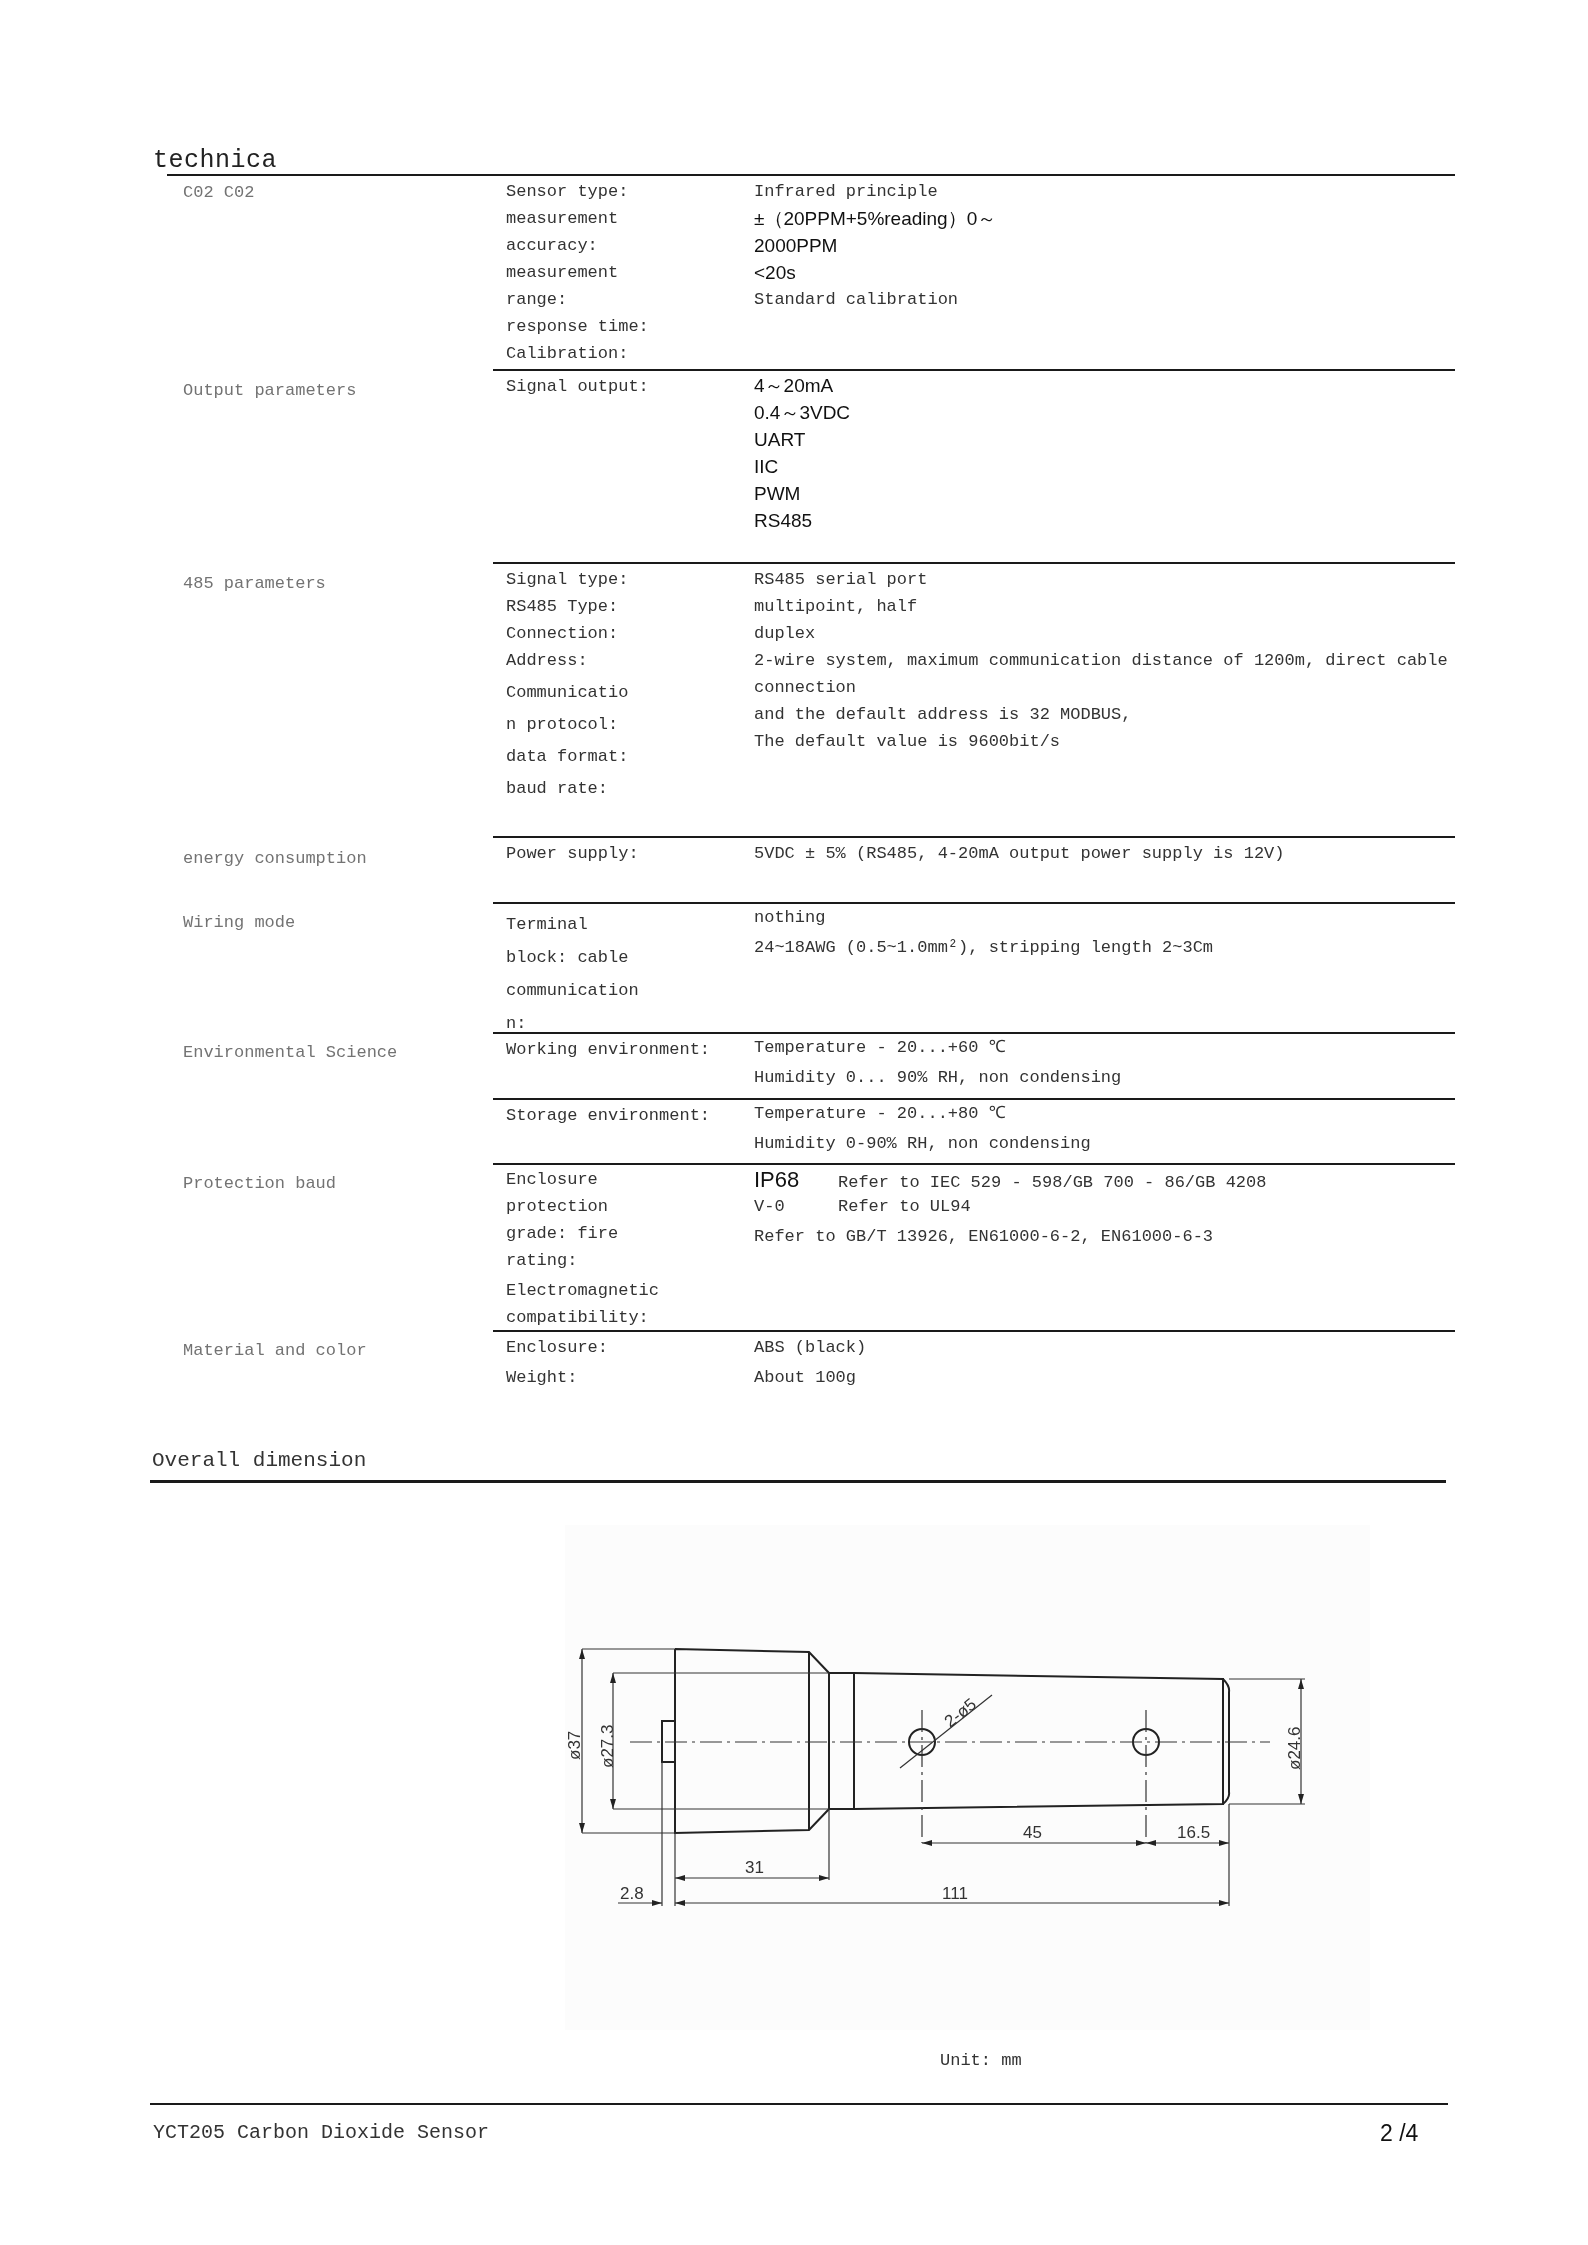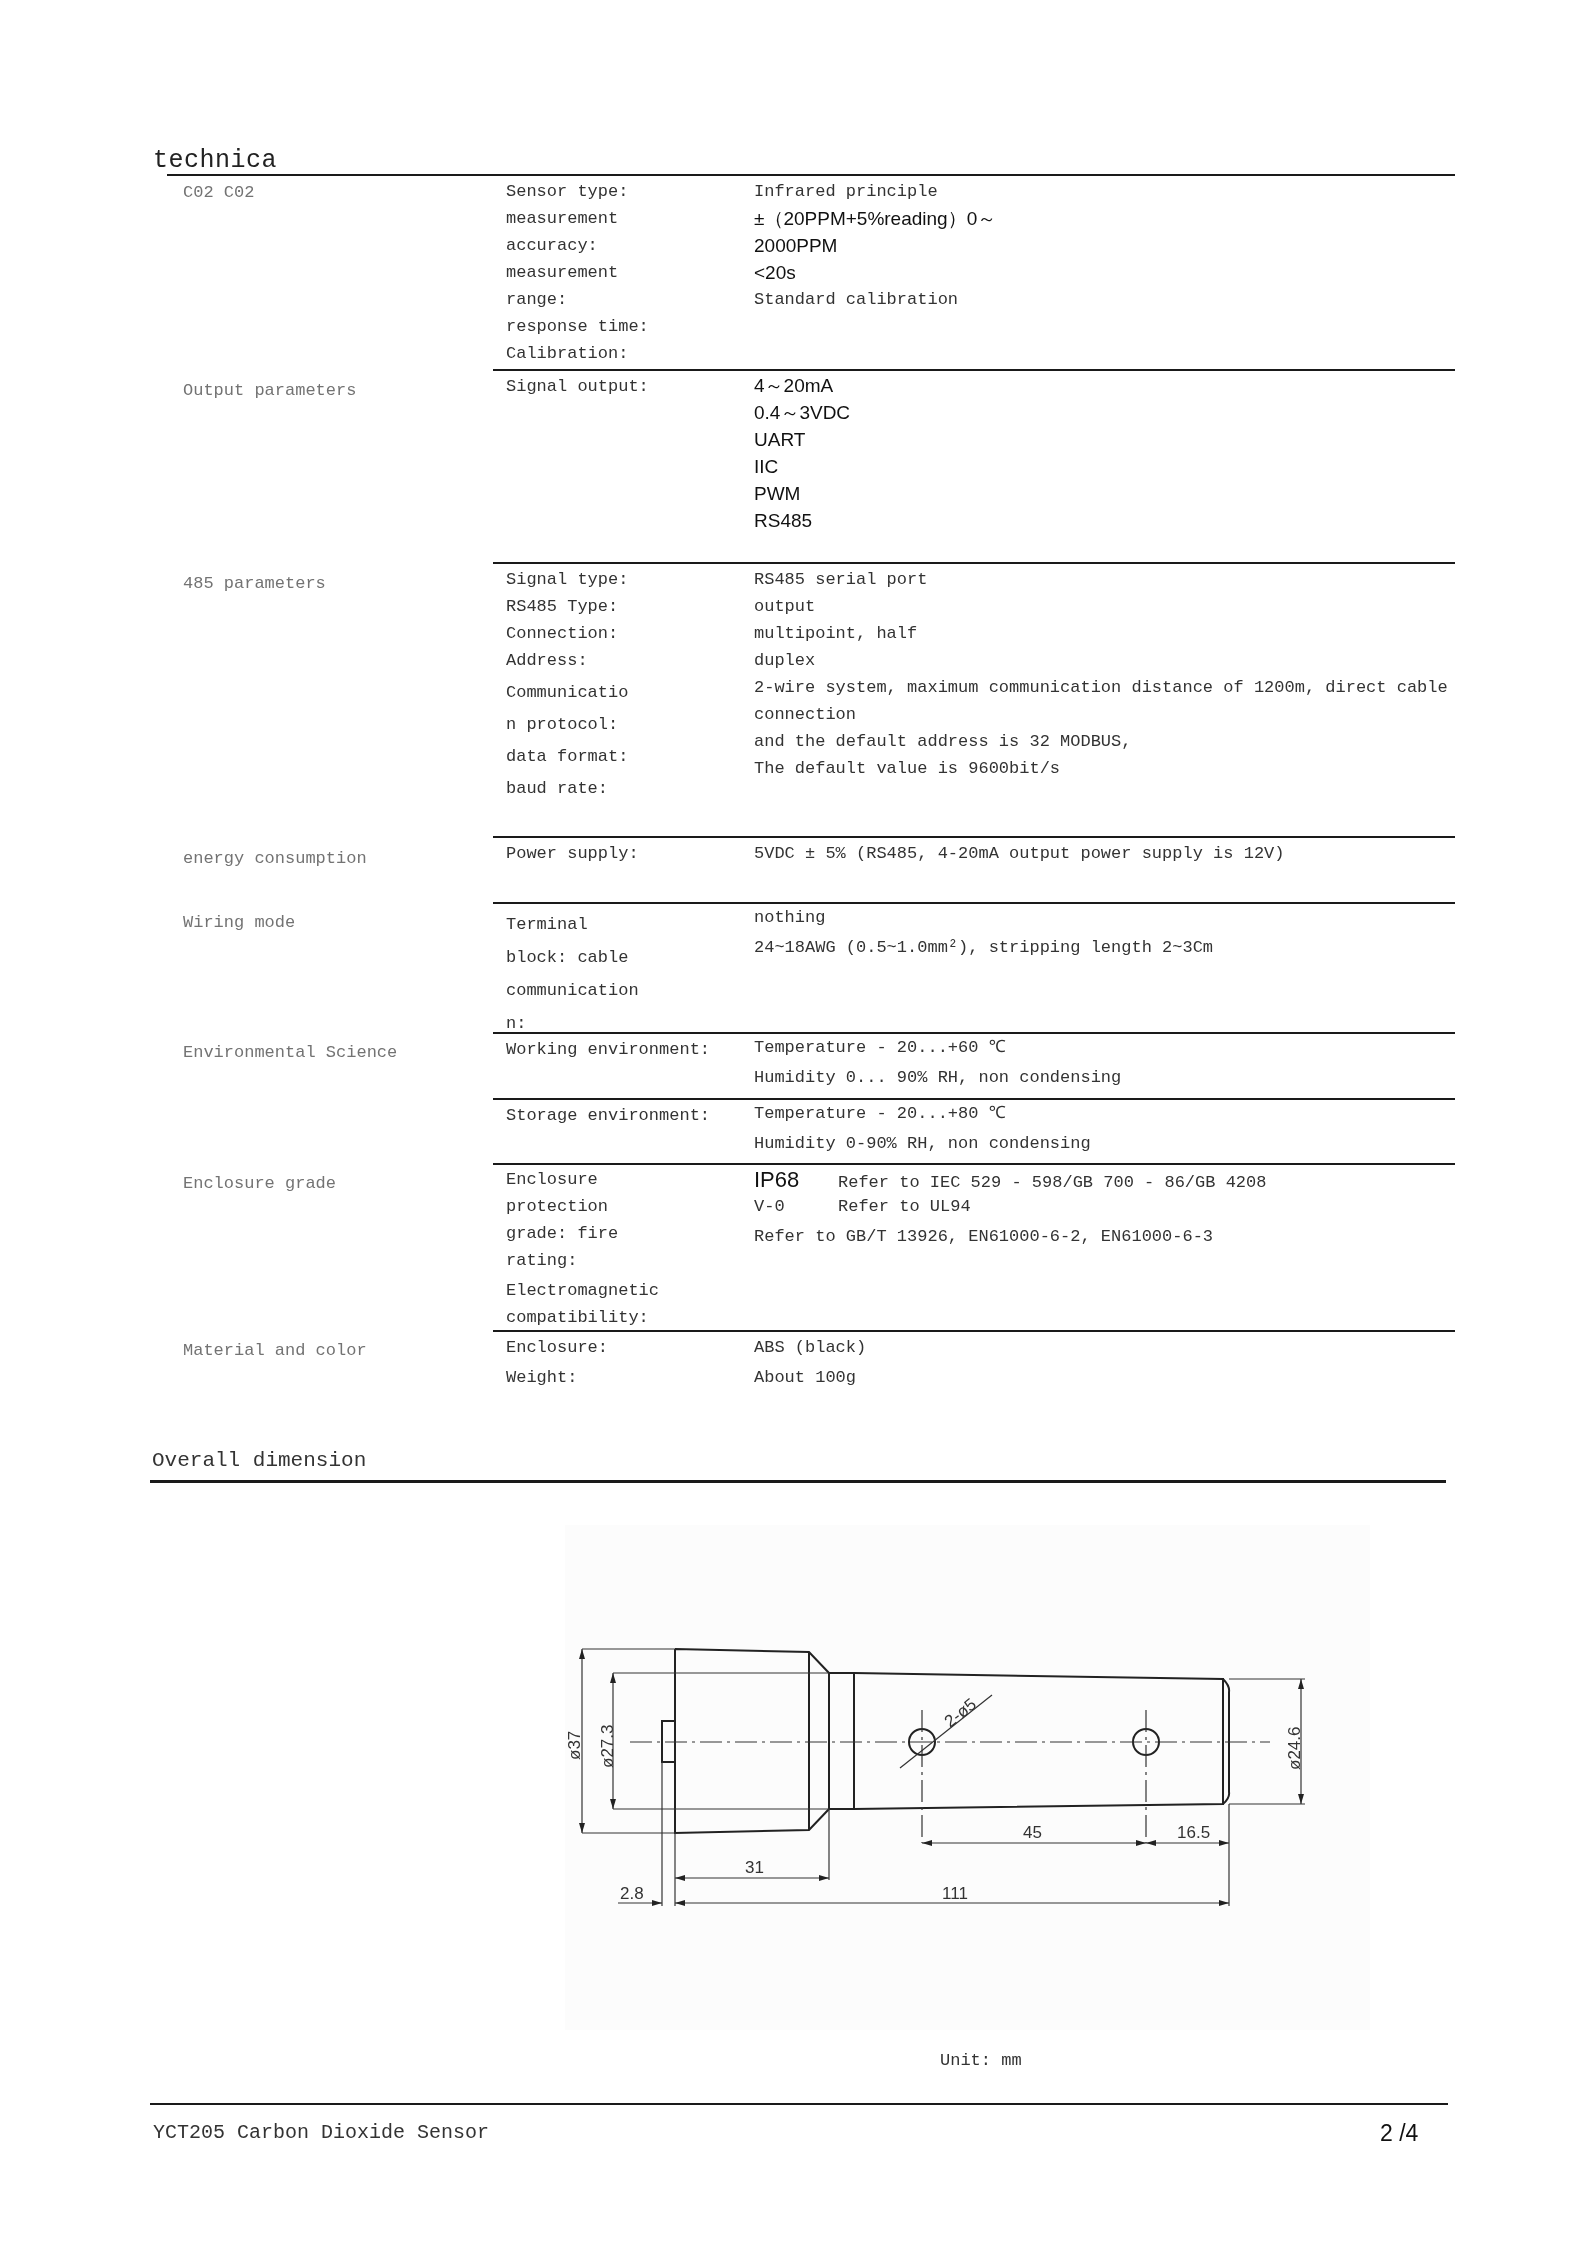--- a/index.html
+++ b/index.html
@@ -72,21 +72,20 @@
   <div>RS485 Type:</div>
   <div>Connection:</div>
   <div>Address:</div>
   <div style="height:32px; padding-top:5px;">Communicatio</div>
   <div style="height:32px; padding-top:5px;">n  protocol:</div>
   <div style="height:32px; padding-top:5px;">data format:</div>
   <div style="height:32px; padding-top:5px;">baud rate:</div>
 </div>
 <div class="val" style="top:566px;">
   <div>RS485 serial port</div>
-  <div>output</div>
   <div>multipoint, half</div>
   <div>duplex</div>
   <div>2-wire system, maximum communication distance of 1200m, direct cable</div>
   <div>connection</div>
   <div>and the default address is 32 MODBUS,</div>
   <div>The default value is 9600bit/s</div>
 </div>
 <div class="hline" style="left:493px; top:836px; width:962px; height:2px;"></div>
 
 <div class="cat" style="top:849px;">energy consumption</div>
@@ -123,21 +122,21 @@
 
 <div class="lbl" style="top:1102px;">
   <div>Storage environment:</div>
 </div>
 <div class="val" style="top:1100px;">
   <div style="height:30px;">Temperature - 20...+80 ℃</div>
   <div>Humidity 0-90% RH, non condensing</div>
 </div>
 <div class="hline" style="left:493px; top:1163px; width:962px; height:2px;"></div>
 
-<div class="cat" style="top:1174px;">Enclosure grade</div>
+<div class="cat" style="top:1174px;">Protection baud</div>
 <div class="lbl" style="top:1166px;">
   <div>Enclosure</div>
   <div>protection</div>
   <div>grade: fire</div>
   <div style="height:30px;">rating:</div>
   <div>Electromagnetic</div>
   <div>compatibility:</div>
 </div>
 <div class="val" style="top:1166px;">
   <div>

